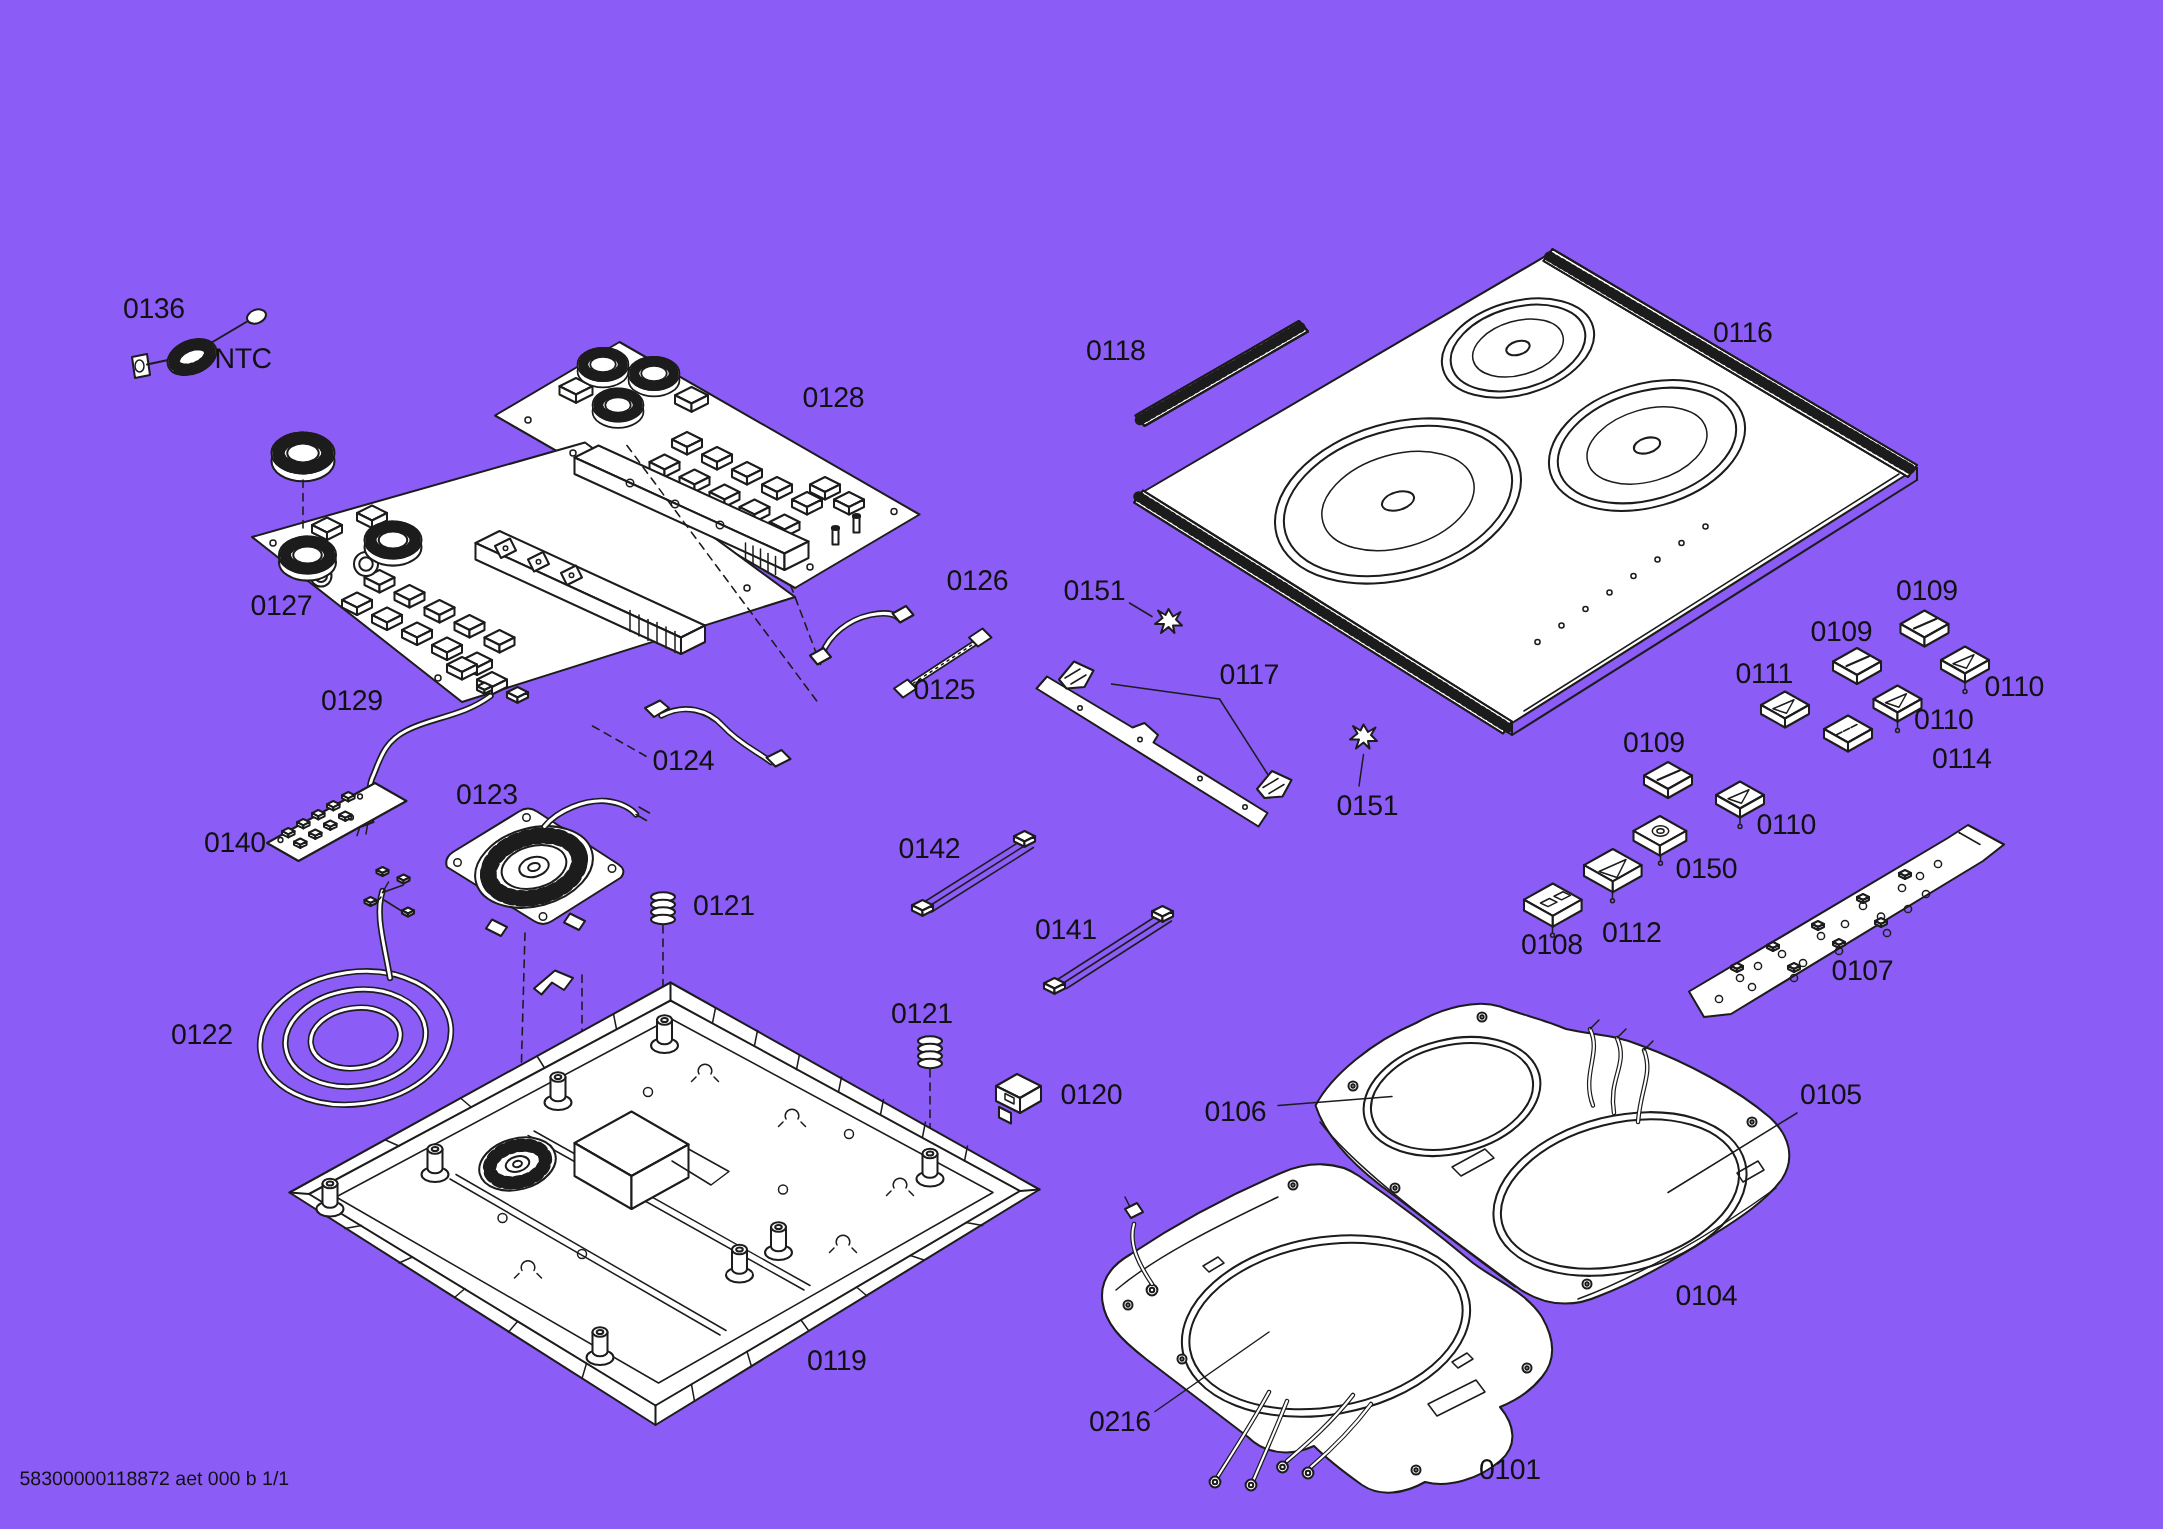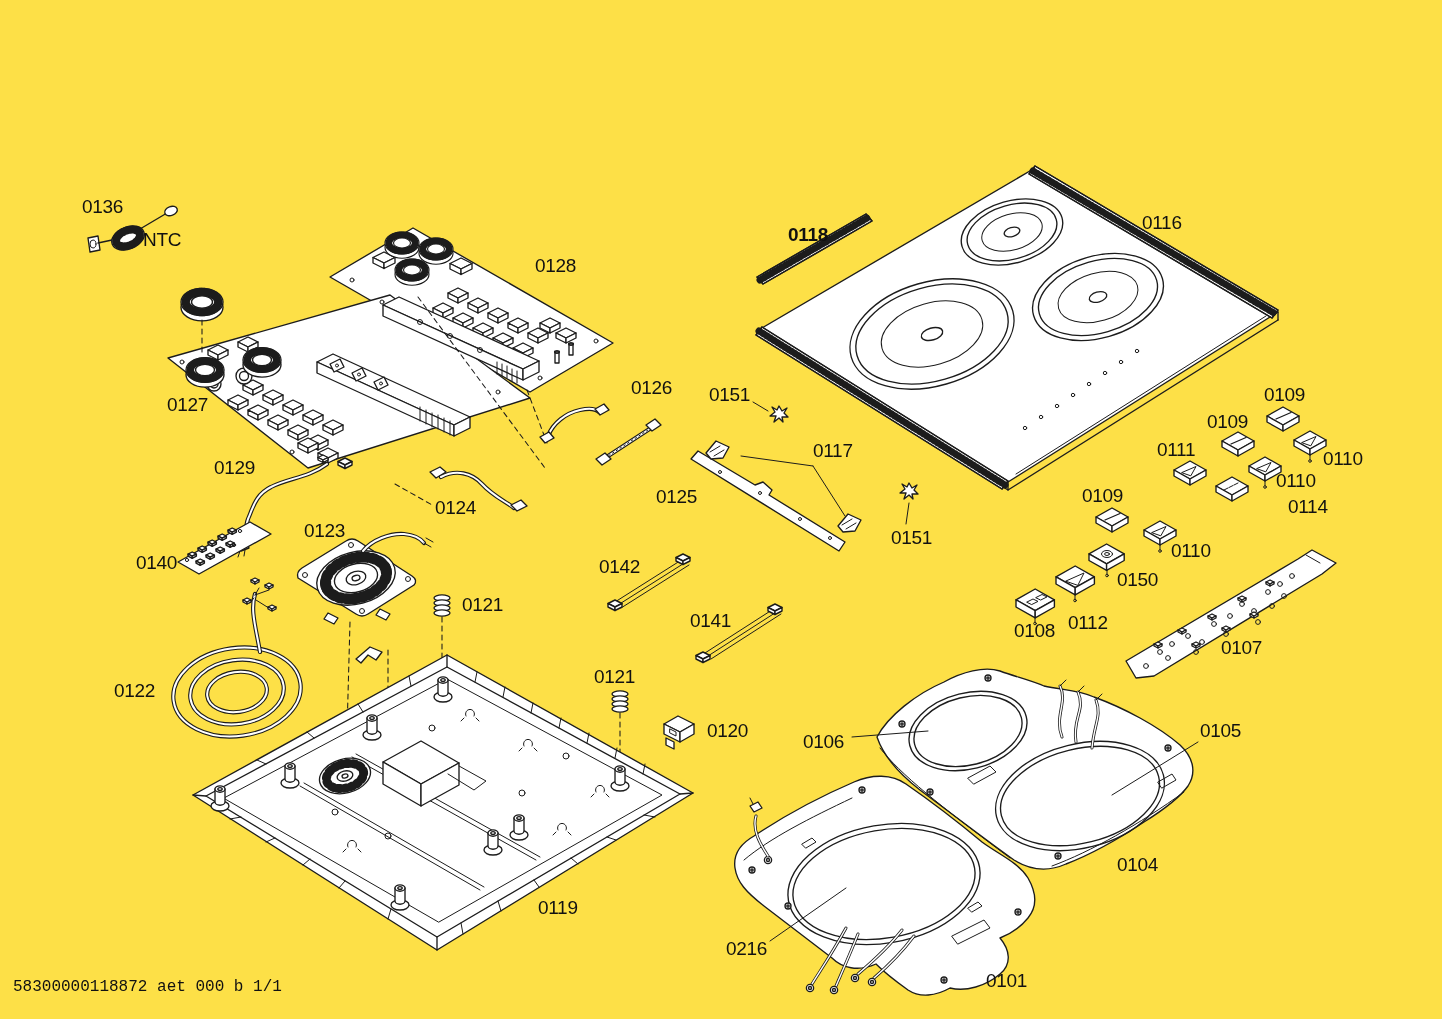--- a/index.html
+++ b/index.html
@@ -1,34 +1,34 @@
 <!DOCTYPE html>
 <html><head>
 <meta charset="utf-8">
 <style>
   html,body{margin:0;padding:0;background:#fff;}
-  .stage{position:relative;width:1442px;height:1019px;background:#fde047;overflow:hidden;
+  .stage{position:relative;width:1442px;height:1019px;background:#8b5cf6;overflow:hidden;
          font-family:"Liberation Sans", sans-serif;}
   .stage svg{position:absolute;left:0;top:0;
      stroke:#1c1c1c;stroke-width:1.35;fill:none;stroke-linecap:round;stroke-linejoin:round;}
   .f{fill:#ffffff;}
   .thin{stroke-width:1;}
   .dash{stroke-dasharray:5 4;stroke-width:1.05;}
   .ld{stroke-width:1;}
   .wire{stroke-width:4.2;}
   .wcore{stroke:#ffffff;stroke-width:2;}
   .wire2{stroke-width:3;}
   .wcore2{stroke:#ffffff;stroke-width:1.4;}
   .hatch7{stroke-width:7;stroke-dasharray:1.6 2.6;}
   .tor{stroke-width:8;stroke-dasharray:2.2 2.2;}
   .blades{stroke-width:11;stroke-dasharray:3 4.5;}
   .blades2{stroke-width:9;stroke-dasharray:2.5 4;}
   .labels{position:absolute;left:0;top:0;width:100%;height:100%;}
   .part-label{position:absolute;font-size:19px;letter-spacing:-0.3px;color:#111;white-space:nowrap;}
-  .doc-footer{position:absolute;left:13px;top:978px;font-size:16px;color:#111;white-space:nowrap;font-family:Liberation Mono, monospace;}
+  .doc-footer{position:absolute;left:13px;top:978px;font-size:13px;color:#111;white-space:nowrap;}
 </style>
 </head>
 <body>
 
 <div class="stage">
 
 <svg width="1442" height="1019" viewBox="0 0 1442 1019">
 <defs>
   <g id="comp">
     <path class="f" d="M0,5 L10,0 L20,5 L10,10 Z"></path>
@@ -607,32 +607,32 @@
 </g>
 </svg>
 
 <div class="labels">
       <span class="part-label" style="left: 82px; top: 196px;">0136</span>
       <span class="part-label" style="left: 143px; top: 229px;">NTC</span>
       <span class="part-label" style="left: 535px; top: 255px;">0128</span>
       <span class="part-label" style="left: 167px; top: 394px;">0127</span>
       <span class="part-label" style="left: 597px; top: 377px; margin-left: 34px;">0126</span>
       <span class="part-label" style="left: 214px; top: 457px;">0129</span>
-      <span class="part-label" style="left: 656px; top: 450px; margin-top: 36px;">0125</span>
+      <span class="part-label" style="left: 609px; top: 450px;">0125</span>
       <span class="part-label" style="left: 435px; top: 497px; text-align: right;">0124</span>
       <span class="part-label" style="left: 136px; top: 532px; margin-top: 20px;">0140</span>
       <span class="part-label" style="left: 304px; top: 520px;">0123</span>
       <span class="part-label" style="left: 114px; top: 680px;">0122</span>
       <span class="part-label" style="left: 462px; top: 594px;">0121</span>
       <span class="part-label" style="left: 594px; top: 666px;">0121</span>
       <span class="part-label" style="left: 599px; top: 556px;">0142</span>
       <span class="part-label" style="left: 690px; top: 610px;">0141</span>
       <span class="part-label" style="left: 707px; top: 720px;">0120</span>
       <span class="part-label" style="left: 538px; top: 897px;">0119</span>
-      <span class="part-label" style="left: 788px; top: 224px; font-weight: bold;">0118</span>
+      <span class="part-label" style="left: 724px; top: 224px;">0118</span>
       <span class="part-label" style="left: 1142px; top: 212px;">0116</span>
       <span class="part-label" style="left: 709px; top: 384px;">0151</span>
       <span class="part-label" style="left: 813px; top: 440px;">0117</span>
       <span class="part-label" style="left: 891px; top: 527px;">0151</span>
       <span class="part-label" style="left: 1264px; top: 384px;">0109</span>
       <span class="part-label" style="left: 1207px; top: 411px;">0109</span>
       <span class="part-label" style="left: 1323px; top: 448px;">0110</span>
       <span class="part-label" style="left: 1157px; top: 439px;">0111</span>
       <span class="part-label" style="left: 1276px; top: 470px;">0110</span>
       <span class="part-label" style="left: 1288px; top: 496px;">0114</span>

